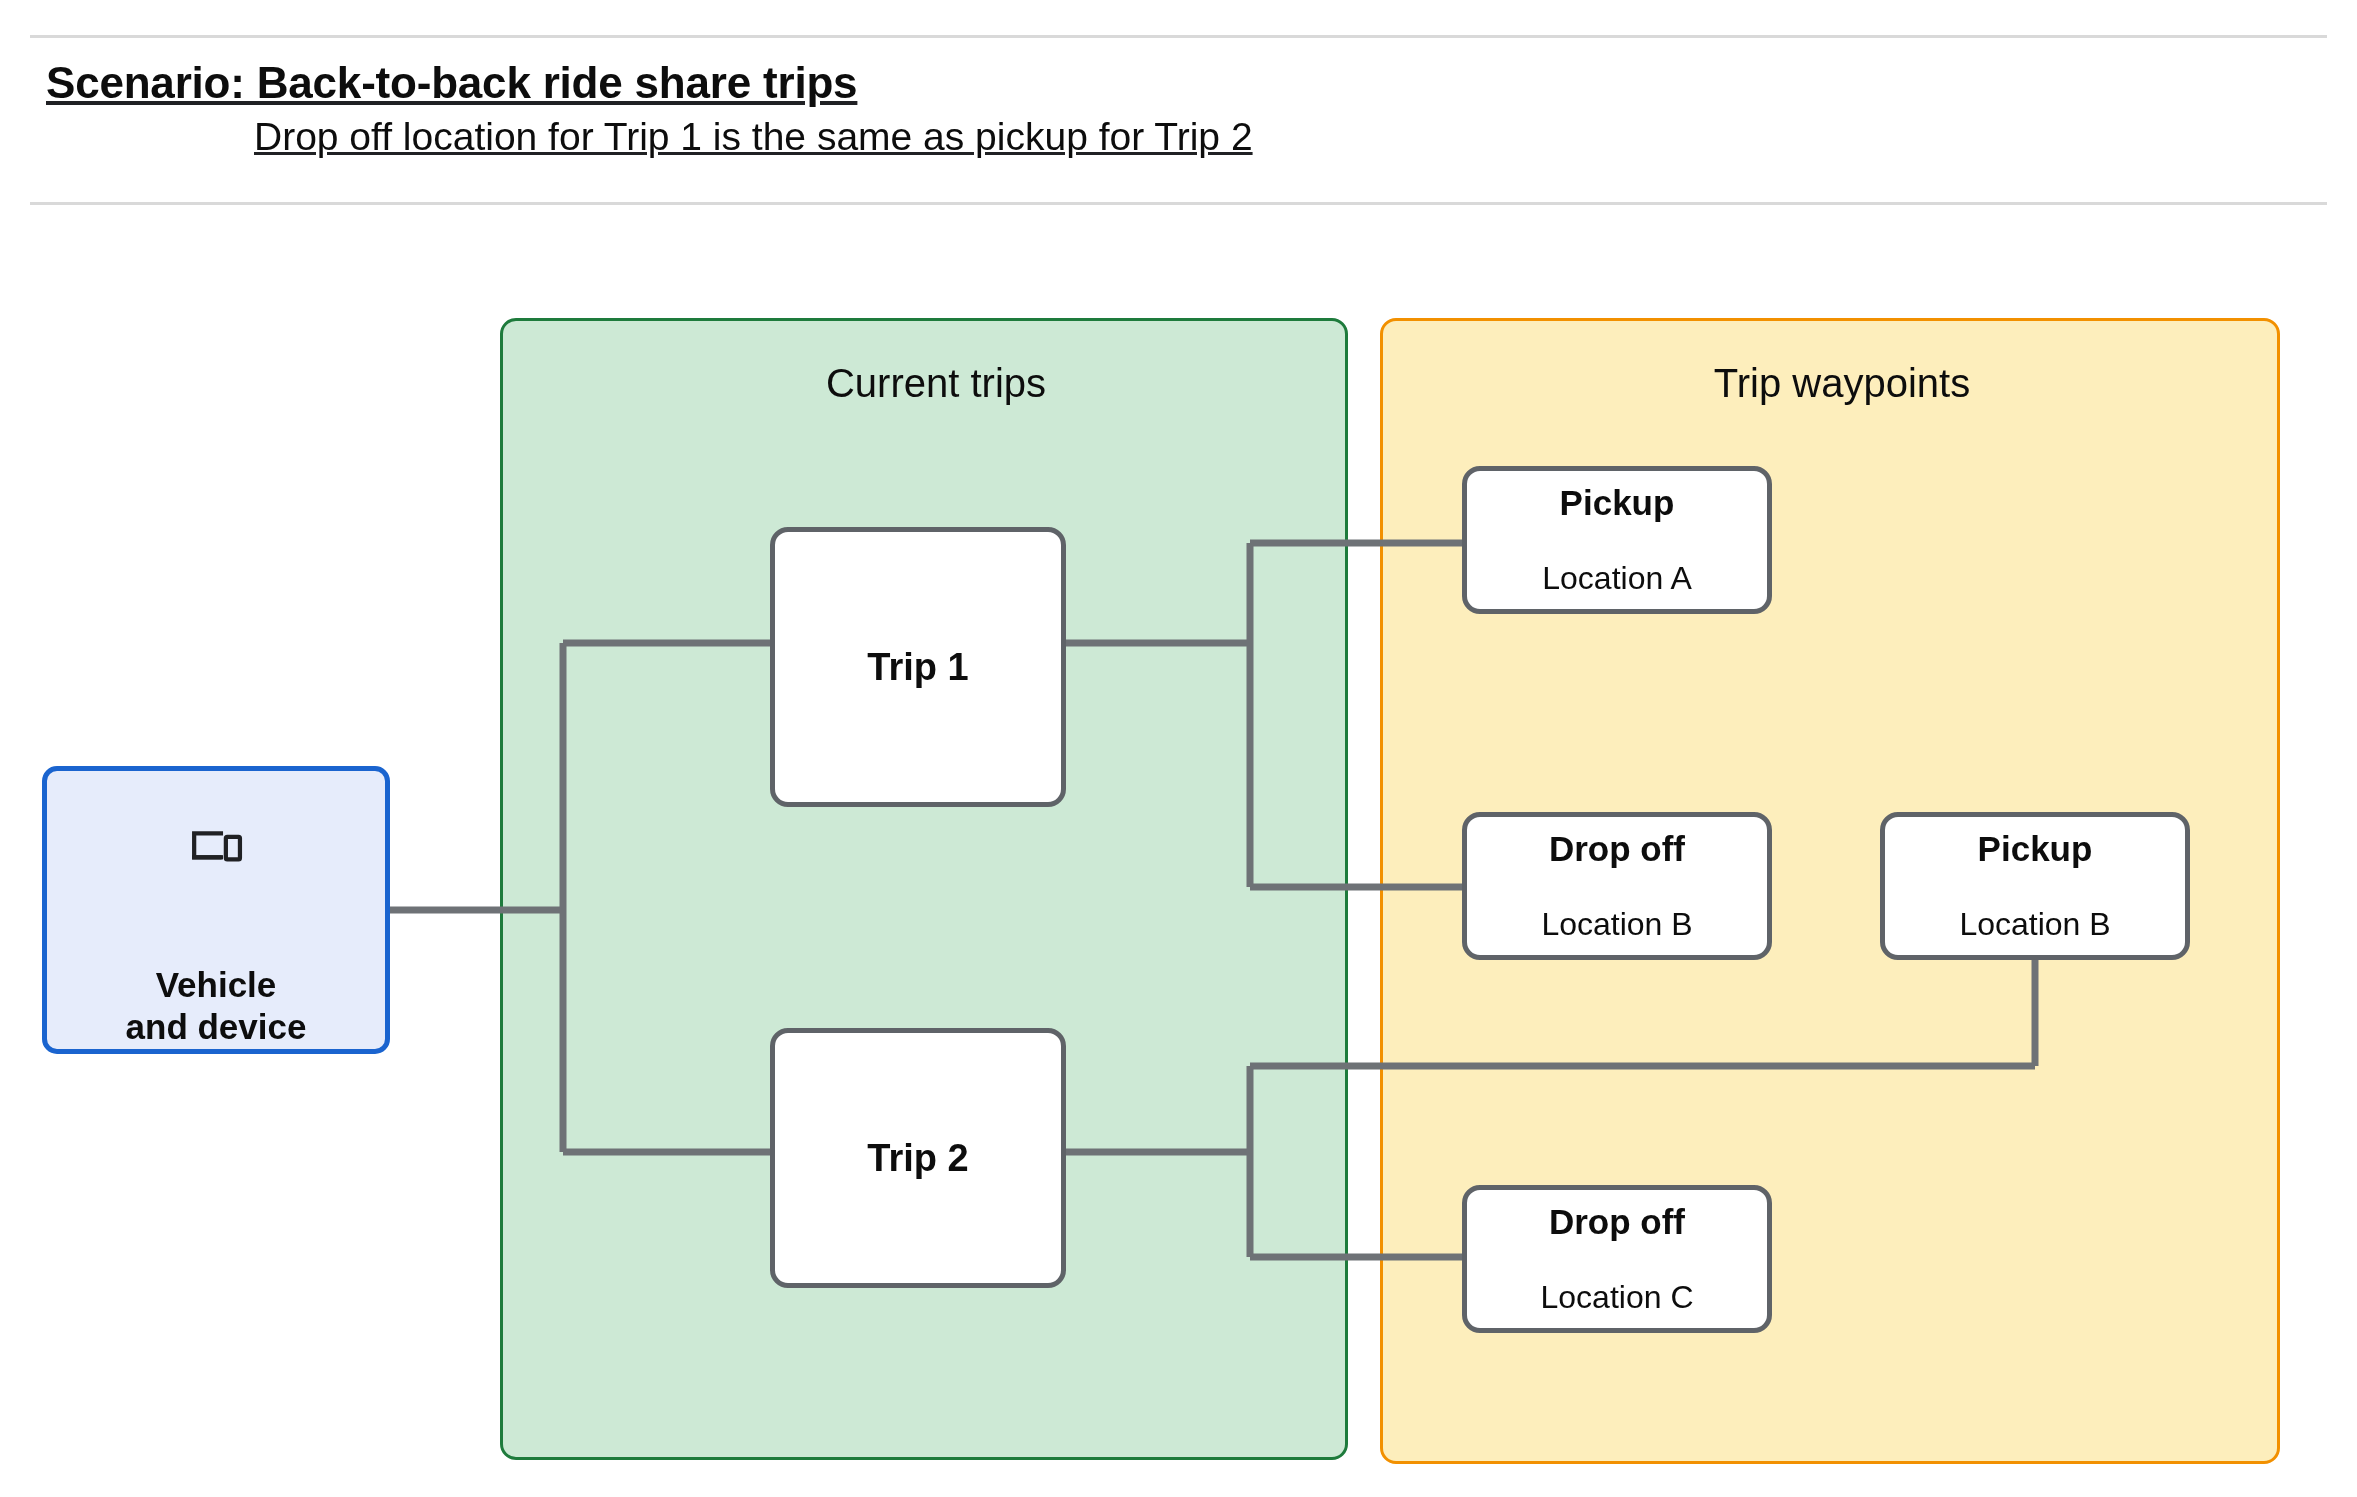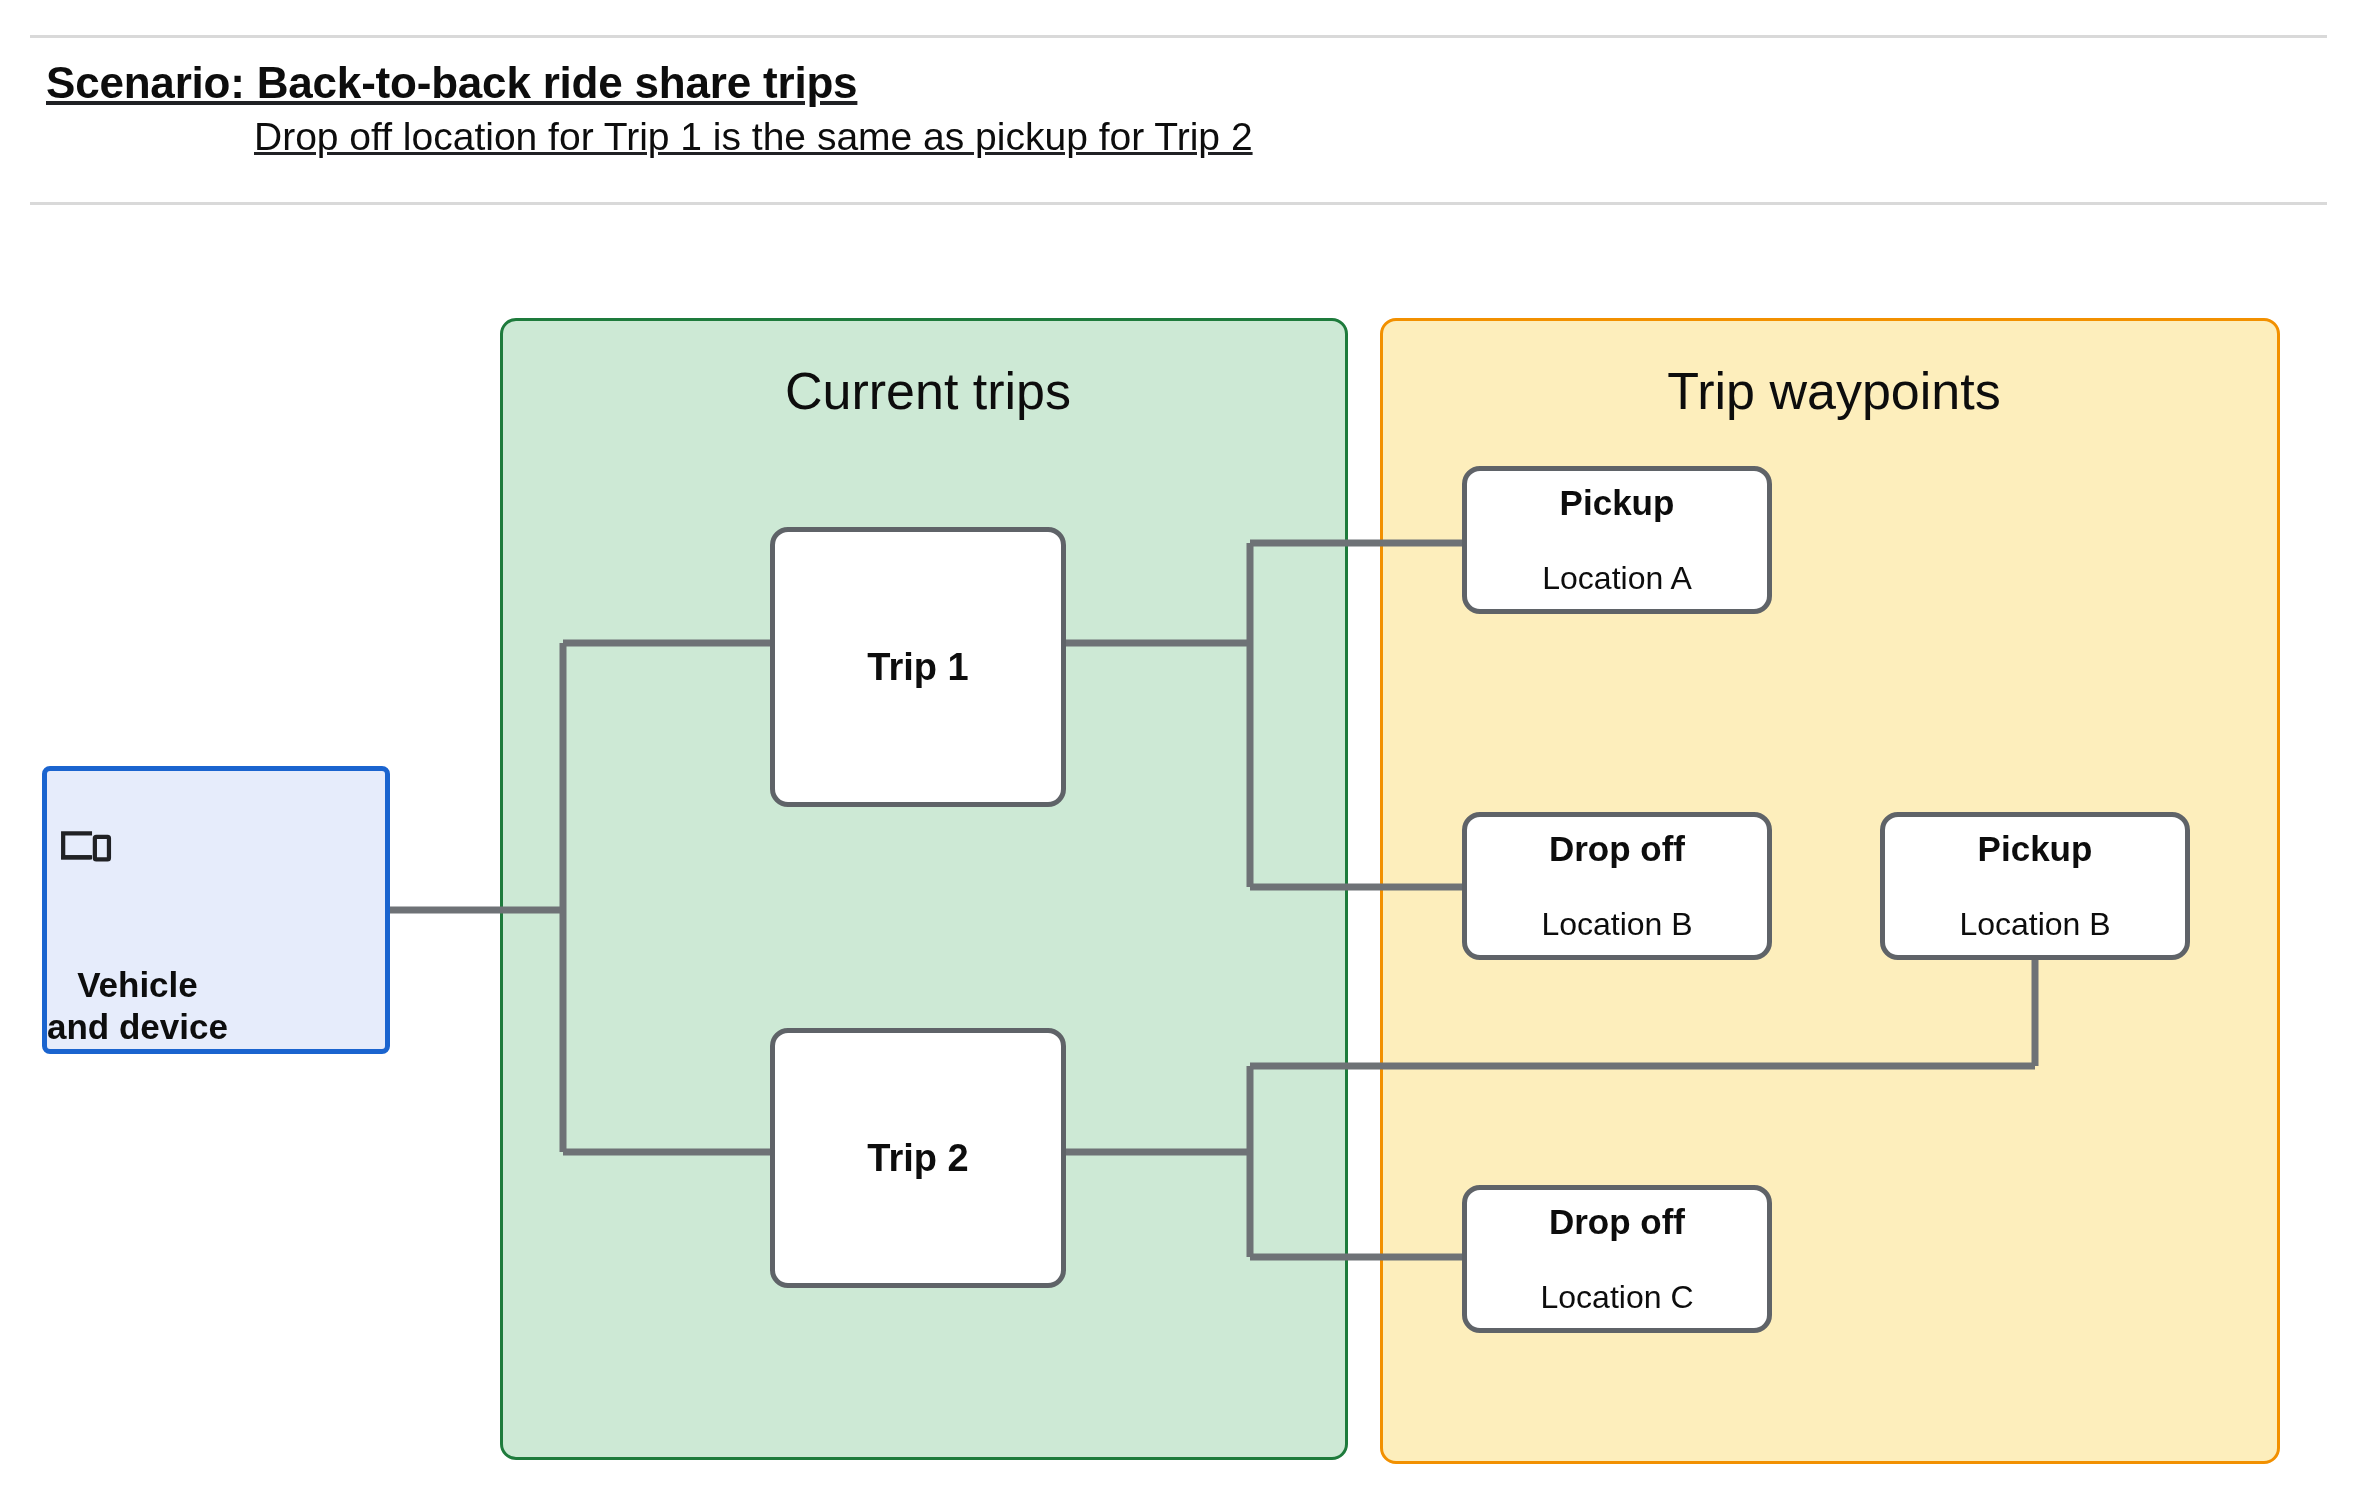--- a/index.html
+++ b/index.html
@@ -67,24 +67,24 @@
     height: 1497px;
   }
 
   .group-box {
     position: absolute;
     border-radius: 16px;
     box-sizing: border-box;
   }
   .group-title {
     position: absolute;
-    left: 4px;
+    left: 12px;
     width: 100%;
     text-align: center;
-    font-size: 52px;
+    font-size: 40px;
     font-weight: 400;
     color: #0d0d0d;
   }
 
   #group-current-trips {
     left: 500px;  top: 318px;
     width: 848px; height: 1142px;
     background: #cde9d5;
     border: 3px solid #1e7b3c;
   }
@@ -139,24 +139,24 @@
   #node-dropoff-c  { left: 1462px; top: 1185px; width: 310px; height: 148px; }
 
   
   #node-vehicle {
     position: absolute;
     left: 42px; top: 766px;
     width: 348px; height: 288px;
     box-sizing: border-box;
     background: #e6ecfb;
     border: 5px solid #1a64cf;
-    border-radius: 8px;
+    border-radius: 15px;
     display: flex;
     flex-direction: column;
-    align-items: flex-start;
+    align-items: center;
     justify-content: flex-start;
   }
   #vehicle-icon {
     margin-top: 56px;
     width: 76px;
     height: 52px;
   }
   #vehicle-label {
     margin-top: 100px;
     font-size: 35px;

